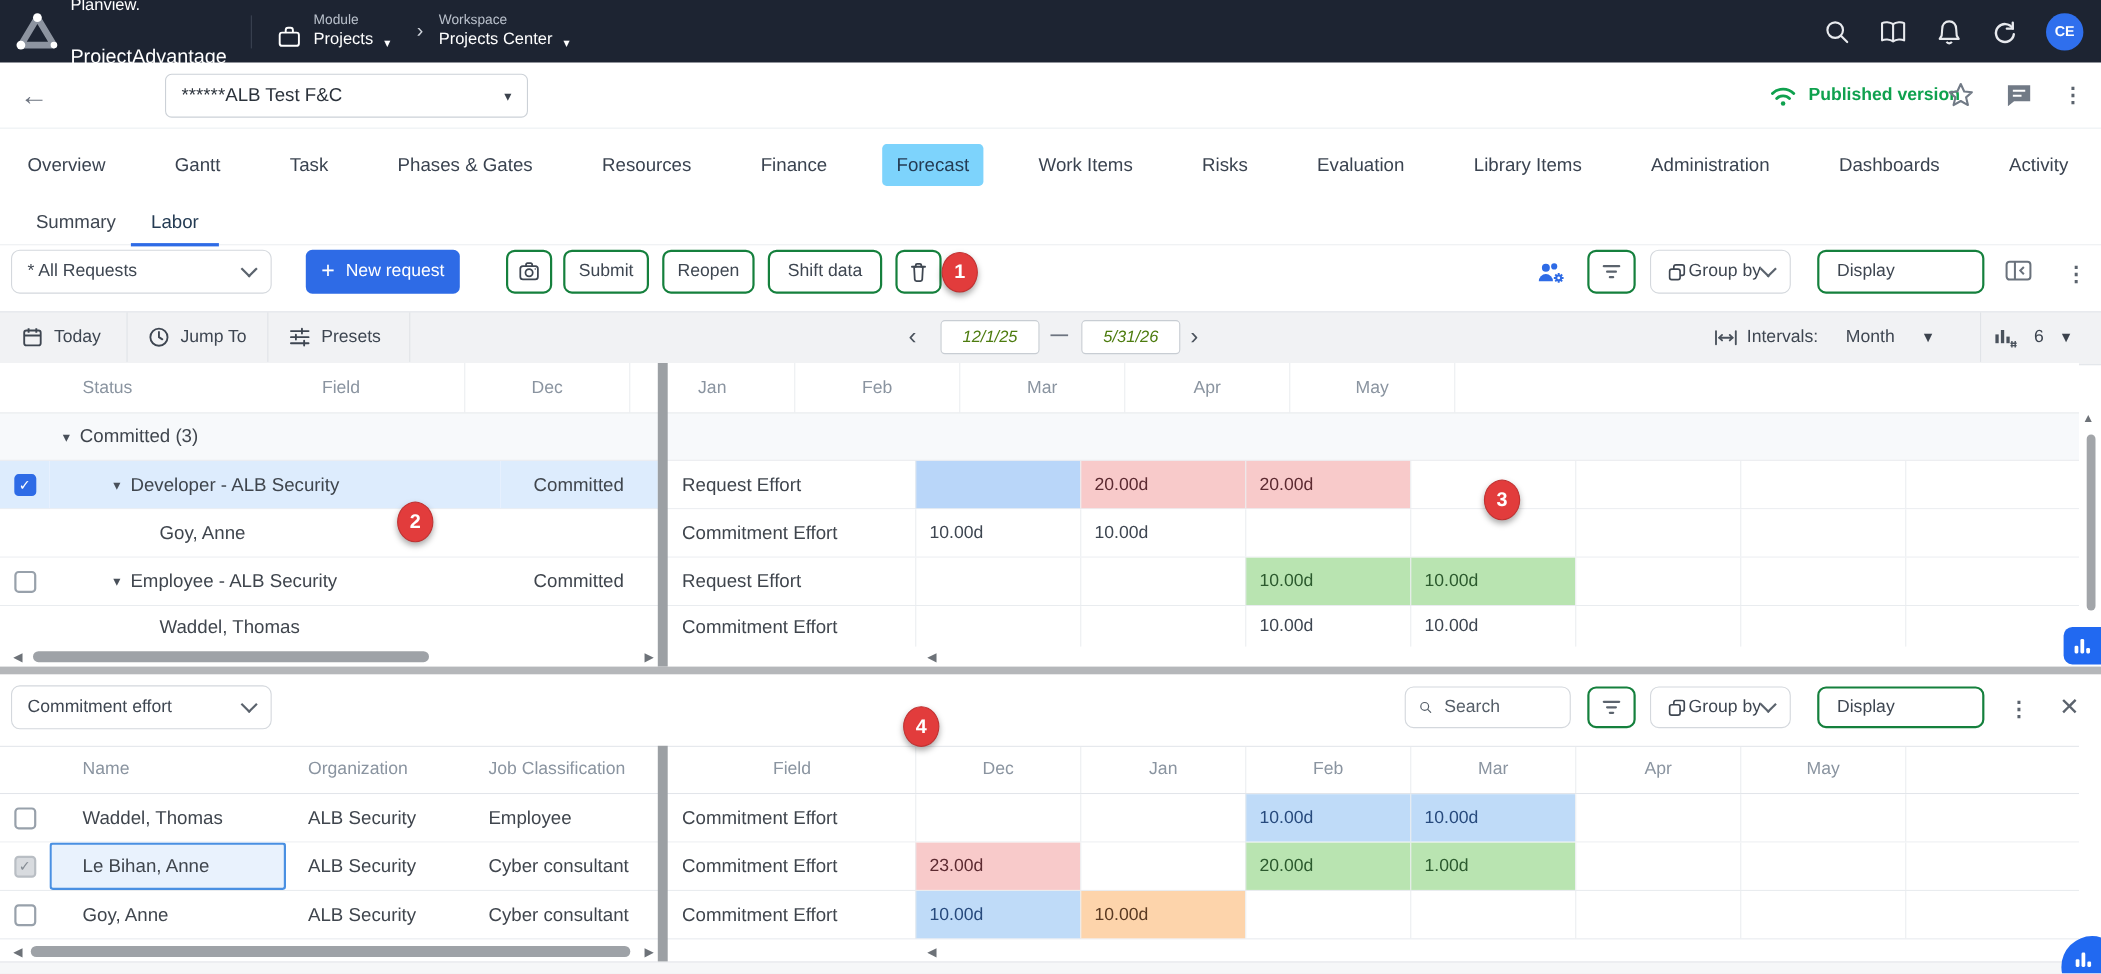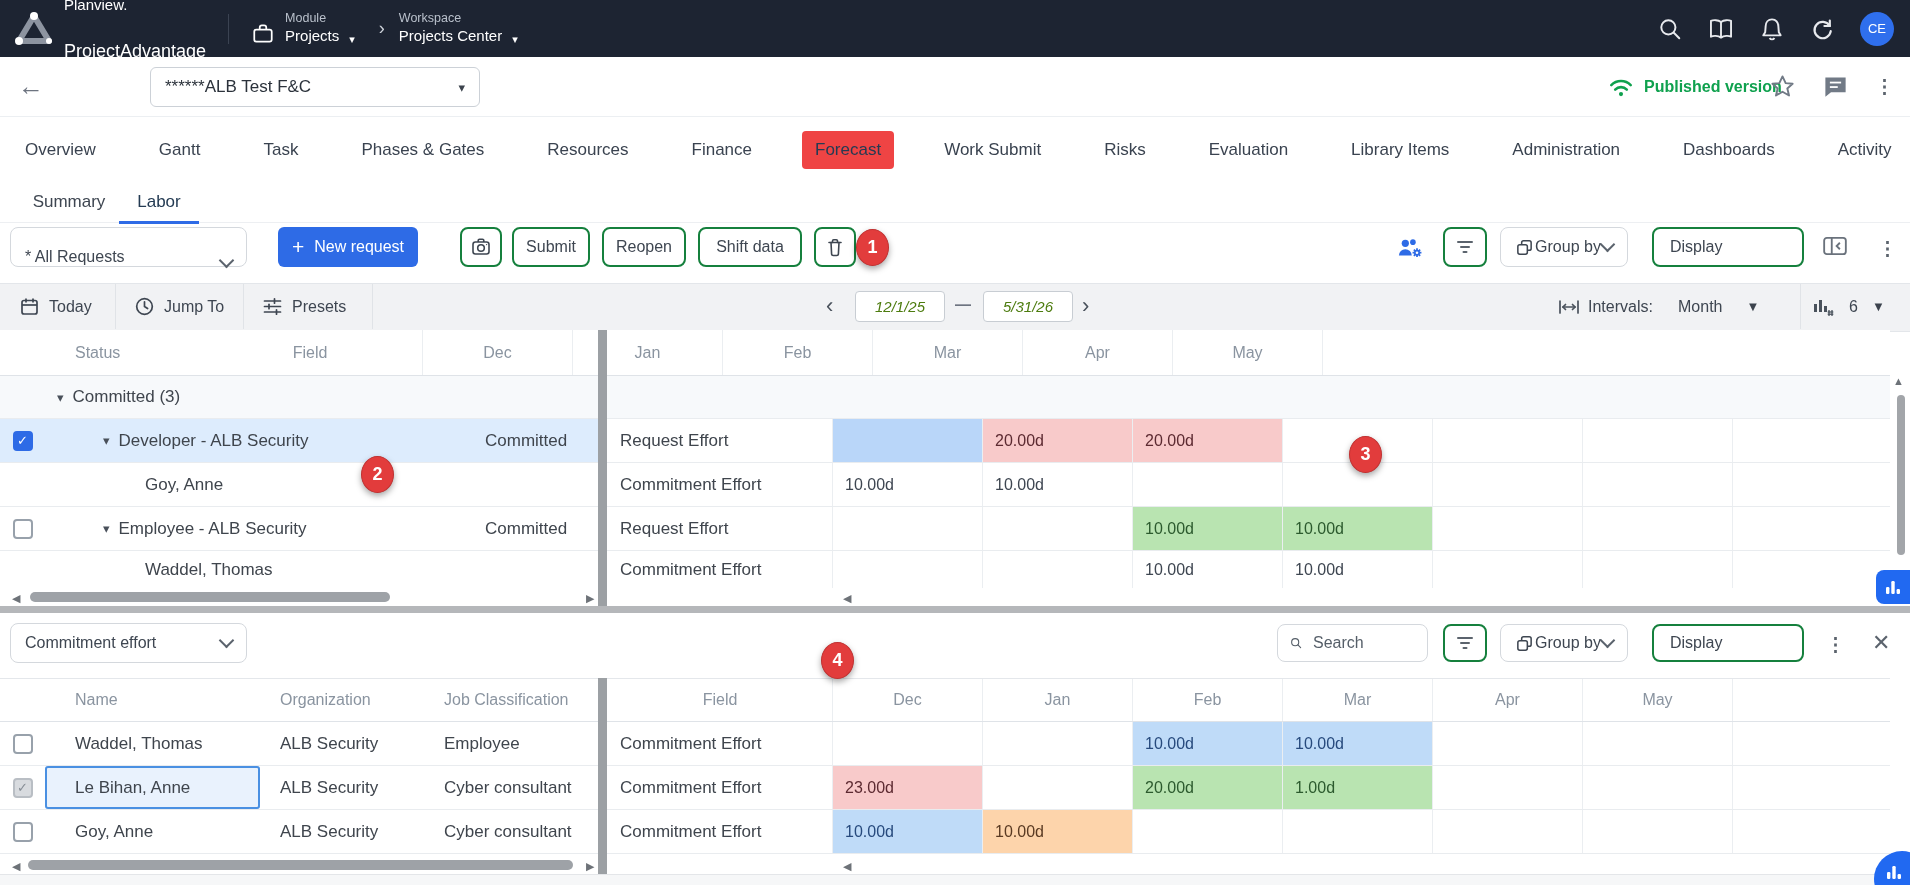--- a/index.html
+++ b/index.html
@@ -13,37 +13,37 @@
   .brand-text{margin-left:10px;color:#fff;line-height:1.15;}
   .brand-l1{font-size:15px;}
   .brand-l2{font-size:18px;margin-top:28px;}
   .tb-divider{width:1px;height:30px;background:#3b4352;margin:0 22px;}
   .tb-item{display:flex;align-items:flex-end;color:#fff;}
   .tb-lbl{font-size:12.5px;color:#b9c0cb;line-height:1.25;}
   .tb-val{font-size:15px;color:#fff;line-height:1.25;}
   .tb-caret{color:#fff;font-size:11px;margin:0 10px;}
   .tb-chev{color:#cfd4dc;font-size:18px;margin:0 14px;}
   .tb-icons{position:absolute;right:16px;top:0;height:57px;display:flex;align-items:center;gap:26px;}
-  .avatar{width:34px;height:34px;border-radius:50%;background:#2f6fed;color:#fff;font-size:13px;font-weight:normal;
+  .avatar{width:34px;height:34px;border-radius:50%;background:#2f6fed;color:#fff;font-size:13px;font-weight:bold;
           display:flex;align-items:center;justify-content:center;}
 
   
   .titlebar{position:absolute;left:0;top:57px;width:1910px;height:59px;background:#fff;border-bottom:1px solid #eceff2;}
   .back{position:absolute;left:18px;top:14px;font-size:26px;color:#6d7480;}
   .proj-combo{position:absolute;left:150px;top:10px;width:330px;height:40px;border:1px solid #ccd1d7;border-radius:6px;
               display:flex;align-items:center;justify-content:space-between;padding:0 14px;box-sizing:border-box;font-size:17px;color:#2b323b;background:#fff;}
   .pub{position:absolute;left:1608px;top:0;height:59px;display:flex;align-items:center;gap:10px;}
   .pub-text{color:#0fa14e;font-weight:bold;font-size:16px;}
   .title-icons{position:absolute;right:16px;top:0;height:59px;display:flex;align-items:center;gap:26px;}
   .kebab{color:#5b636d;font-size:19px;font-weight:bold;letter-spacing:0;}
 
   
   .tabs{position:absolute;left:0;top:116px;width:1910px;height:67px;display:flex;align-items:center;gap:37px;padding-left:12px;box-sizing:border-box;}
   .tab{font-size:17px;color:#3a4350;padding:9px 13px;border-radius:4px;white-space:nowrap;}
-  .tab.active{background:#ef4444;color:#243b53;}
+  .tab.active{background:#7dd3fc;color:#243b53;}
   .subtabs{position:absolute;left:0;top:183px;width:1910px;height:39px;border-bottom:1px solid #edeff2;}
   .subtab{position:absolute;top:0;height:38px;display:flex;align-items:center;justify-content:center;font-size:17px;color:#3e4651;}
   .subtab.active{border-bottom:3px solid #2e6be6;color:#243b53;}
 
   
   .btn{display:flex;align-items:center;justify-content:center;background:#fff;border:2px solid #15803d;border-radius:8px;
        height:40px;font-size:16px;color:#3e4651;box-sizing:border-box;}
   .select{display:flex;align-items:center;justify-content:space-between;background:#fff;border:1px solid #d4d8dd;border-radius:8px;
           height:40px;font-size:16px;color:#3e4651;box-sizing:border-box;padding:0 14px;}
   .chev{width:9px;height:9px;border-right:2px solid #5b636d;border-bottom:2px solid #5b636d;transform:rotate(45deg);margin-top:-5px;}
@@ -197,34 +197,34 @@
   </div>
 
   <div class="tabs">
     <span class="tab">Overview</span>
     <span class="tab">Gantt</span>
     <span class="tab">Task</span>
     <span class="tab">Phases &amp; Gates</span>
     <span class="tab">Resources</span>
     <span class="tab">Finance</span>
     <span class="tab active">Forecast</span>
-    <span class="tab">Work Submit</span>
+    <span class="tab">Work Items</span>
     <span class="tab">Risks</span>
     <span class="tab">Evaluation</span>
     <span class="tab">Library Items</span>
     <span class="tab">Administration</span>
     <span class="tab">Dashboards</span>
     <span class="tab">Activity</span>
   </div>
   <div class="subtabs">
     <span class="subtab" style="left:14px;width:110px;">Summary</span>
     <span class="subtab active" style="left:119px;width:80px;">Labor</span>
   </div>
 
-  <div class="select abs" style="left:10px;top:227px;width:237px;align-items:flex-end;">
+  <div class="select abs" style="left:10px;top:227px;width:237px;">
     <span>* All Requests</span>
     <span class="chev"></span>
   </div>
   <div class="btn-primary abs" style="left:278px;top:227px;width:140px;">
     <span class="plus">+</span>
     <span>New request</span>
   </div>
   <div class="btn abs" style="left:460px;top:227px;width:42px;">
     <svg width="22" height="22" viewBox="0 0 22 22" fill="none" stroke="#3e4651" stroke-width="1.6">
       <rect x="3" y="6" width="16" height="12" rx="2.4"></rect>

